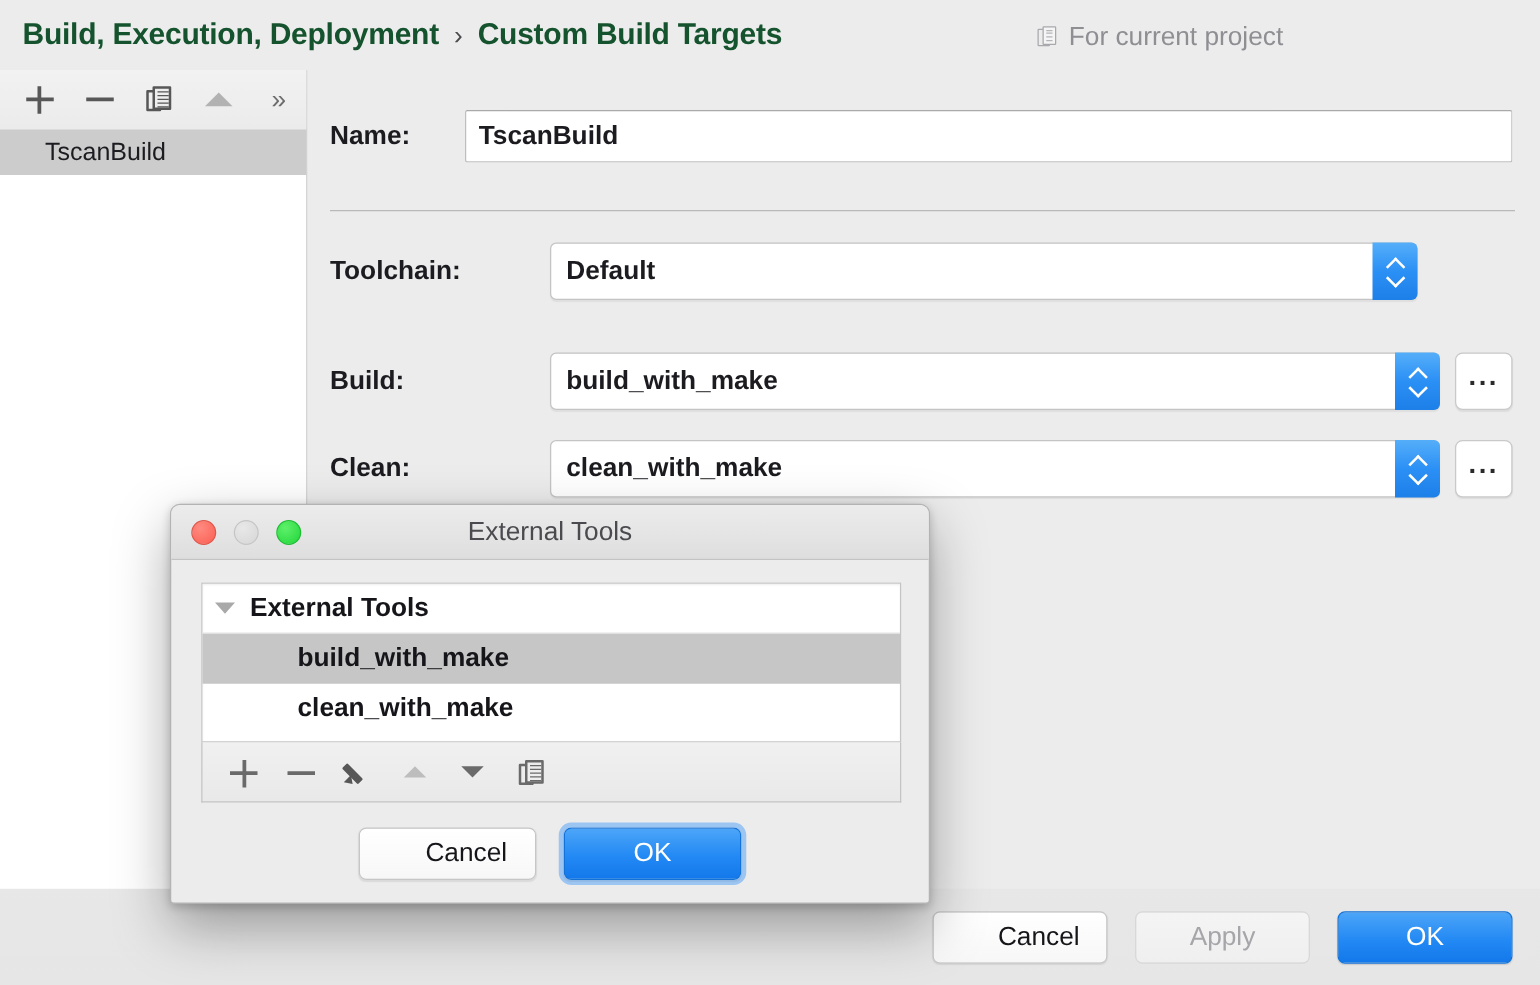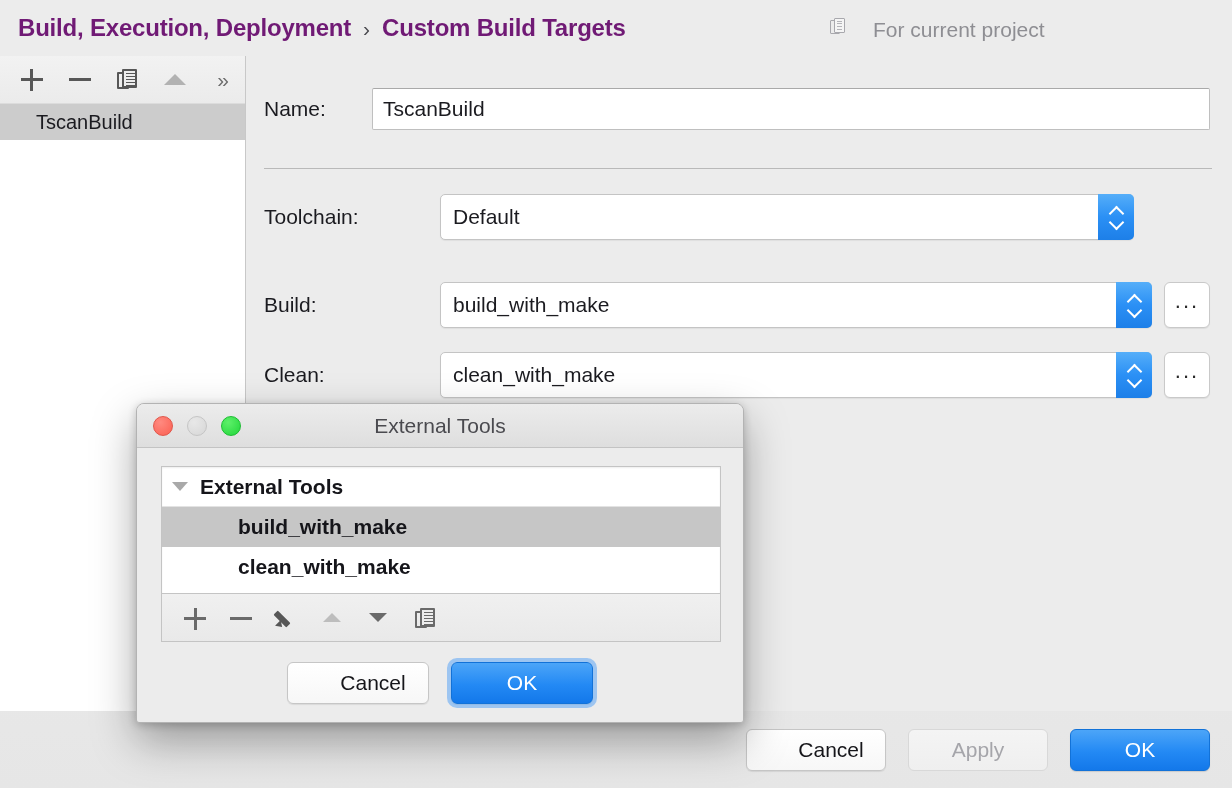--- a/index.html
+++ b/index.html
@@ -16,29 +16,29 @@
   }
 
   
   .header {
     position: absolute; left: 0; top: 0; width: 1232px; height: 56px;
     background: #ececec;
     display: flex; align-items: center;
   }
   .crumb-wrap { display: flex; align-items: baseline; padding-left: 18px; }
   .crumb {
-    font-size: 24px; font-weight: bold; color: #701a75;
+    font-size: 24px; font-weight: bold; color: #14532d;
     letter-spacing: -0.2px; white-space: nowrap;
   }
   .crumb-sep {
     font-size: 21px; color: #4a4a4f; margin: 0 12px; font-weight: normal;
   }
   .proj-scope {
     position: absolute; left: 830px; top: 18px;
-    display: flex; align-items: flex-start; gap: 26px;
+    display: flex; align-items: center; gap: 8px;
     color: #8e8e93; font-size: 21px; white-space: nowrap;
   }
   .proj-icon { width: 17px; height: 18px; position: relative; flex: none; }
   .proj-icon .b {
     position: absolute; border: 1.5px solid #a8a8ad; border-radius: 1px;
     background: #ececec;
   }
   .proj-icon .b1 { left: 0; top: 2px; width: 10px; height: 14px; }
   .proj-icon .b2 { left: 4px; top: 0; width: 11px; height: 15px; background: #f5f5f5; }
   .proj-icon .b2::after {
@@ -106,21 +106,21 @@
     height: 36px; display: flex; align-items: center; padding-left: 36px;
     font-size: 20px; color: #1b1b20;
   }
   .list-row.selected { background: #cccccc; }
 
   
   .form-area {
     position: absolute; left: 246px; top: 56px; width: 986px; height: 655px;
     background: #ececec;
   }
-  .field-row { position: absolute; display: flex; align-items: center; }
+  .field-row { position: absolute; display: flex; align-items: center; font-weight: bold; }
   .field-label {
     font-size: 21px; color: #1b1b20; white-space: nowrap;
   }
   .text-input {
     background: #ffffff; border: 1px solid #bfbfbf; border-top-color: #a9a9a9;
     border-radius: 2px; height: 42px; display: flex; align-items: center;
     padding: 0 10px; font-size: 21px; color: #1b1b20;
   }
   .hr-sep {
     position: absolute; left: 18px; top: 112px; width: 948px; height: 1px;

